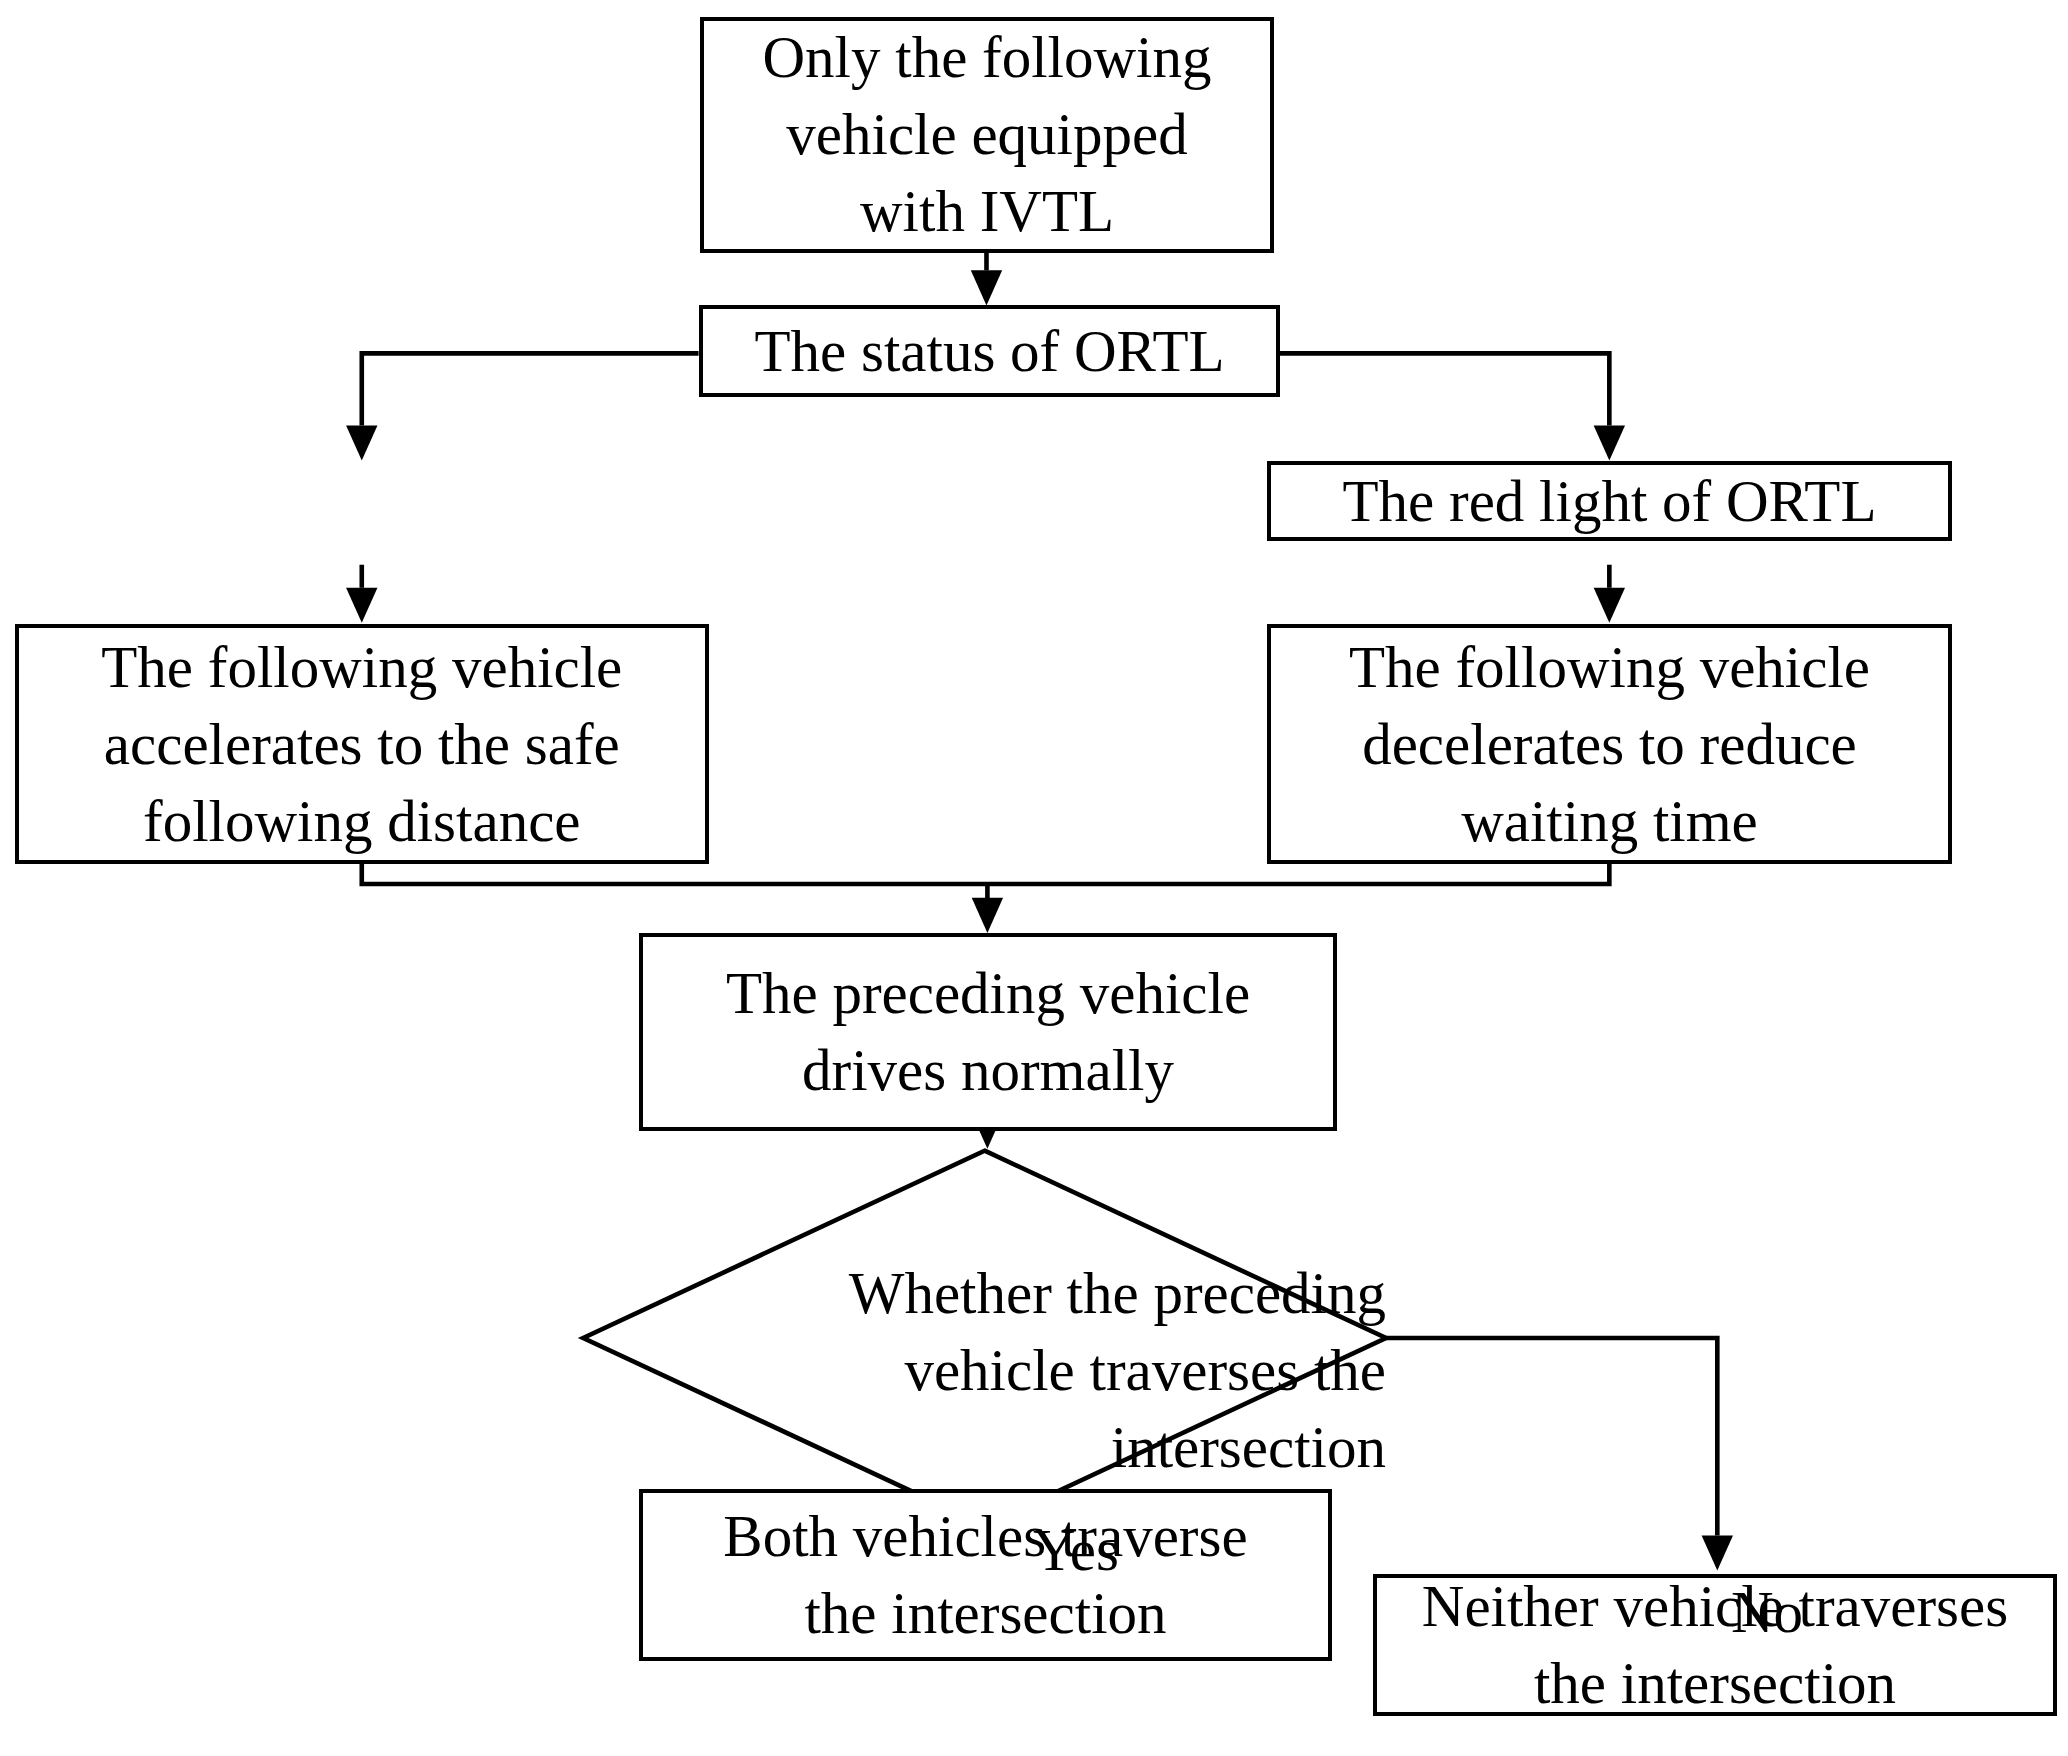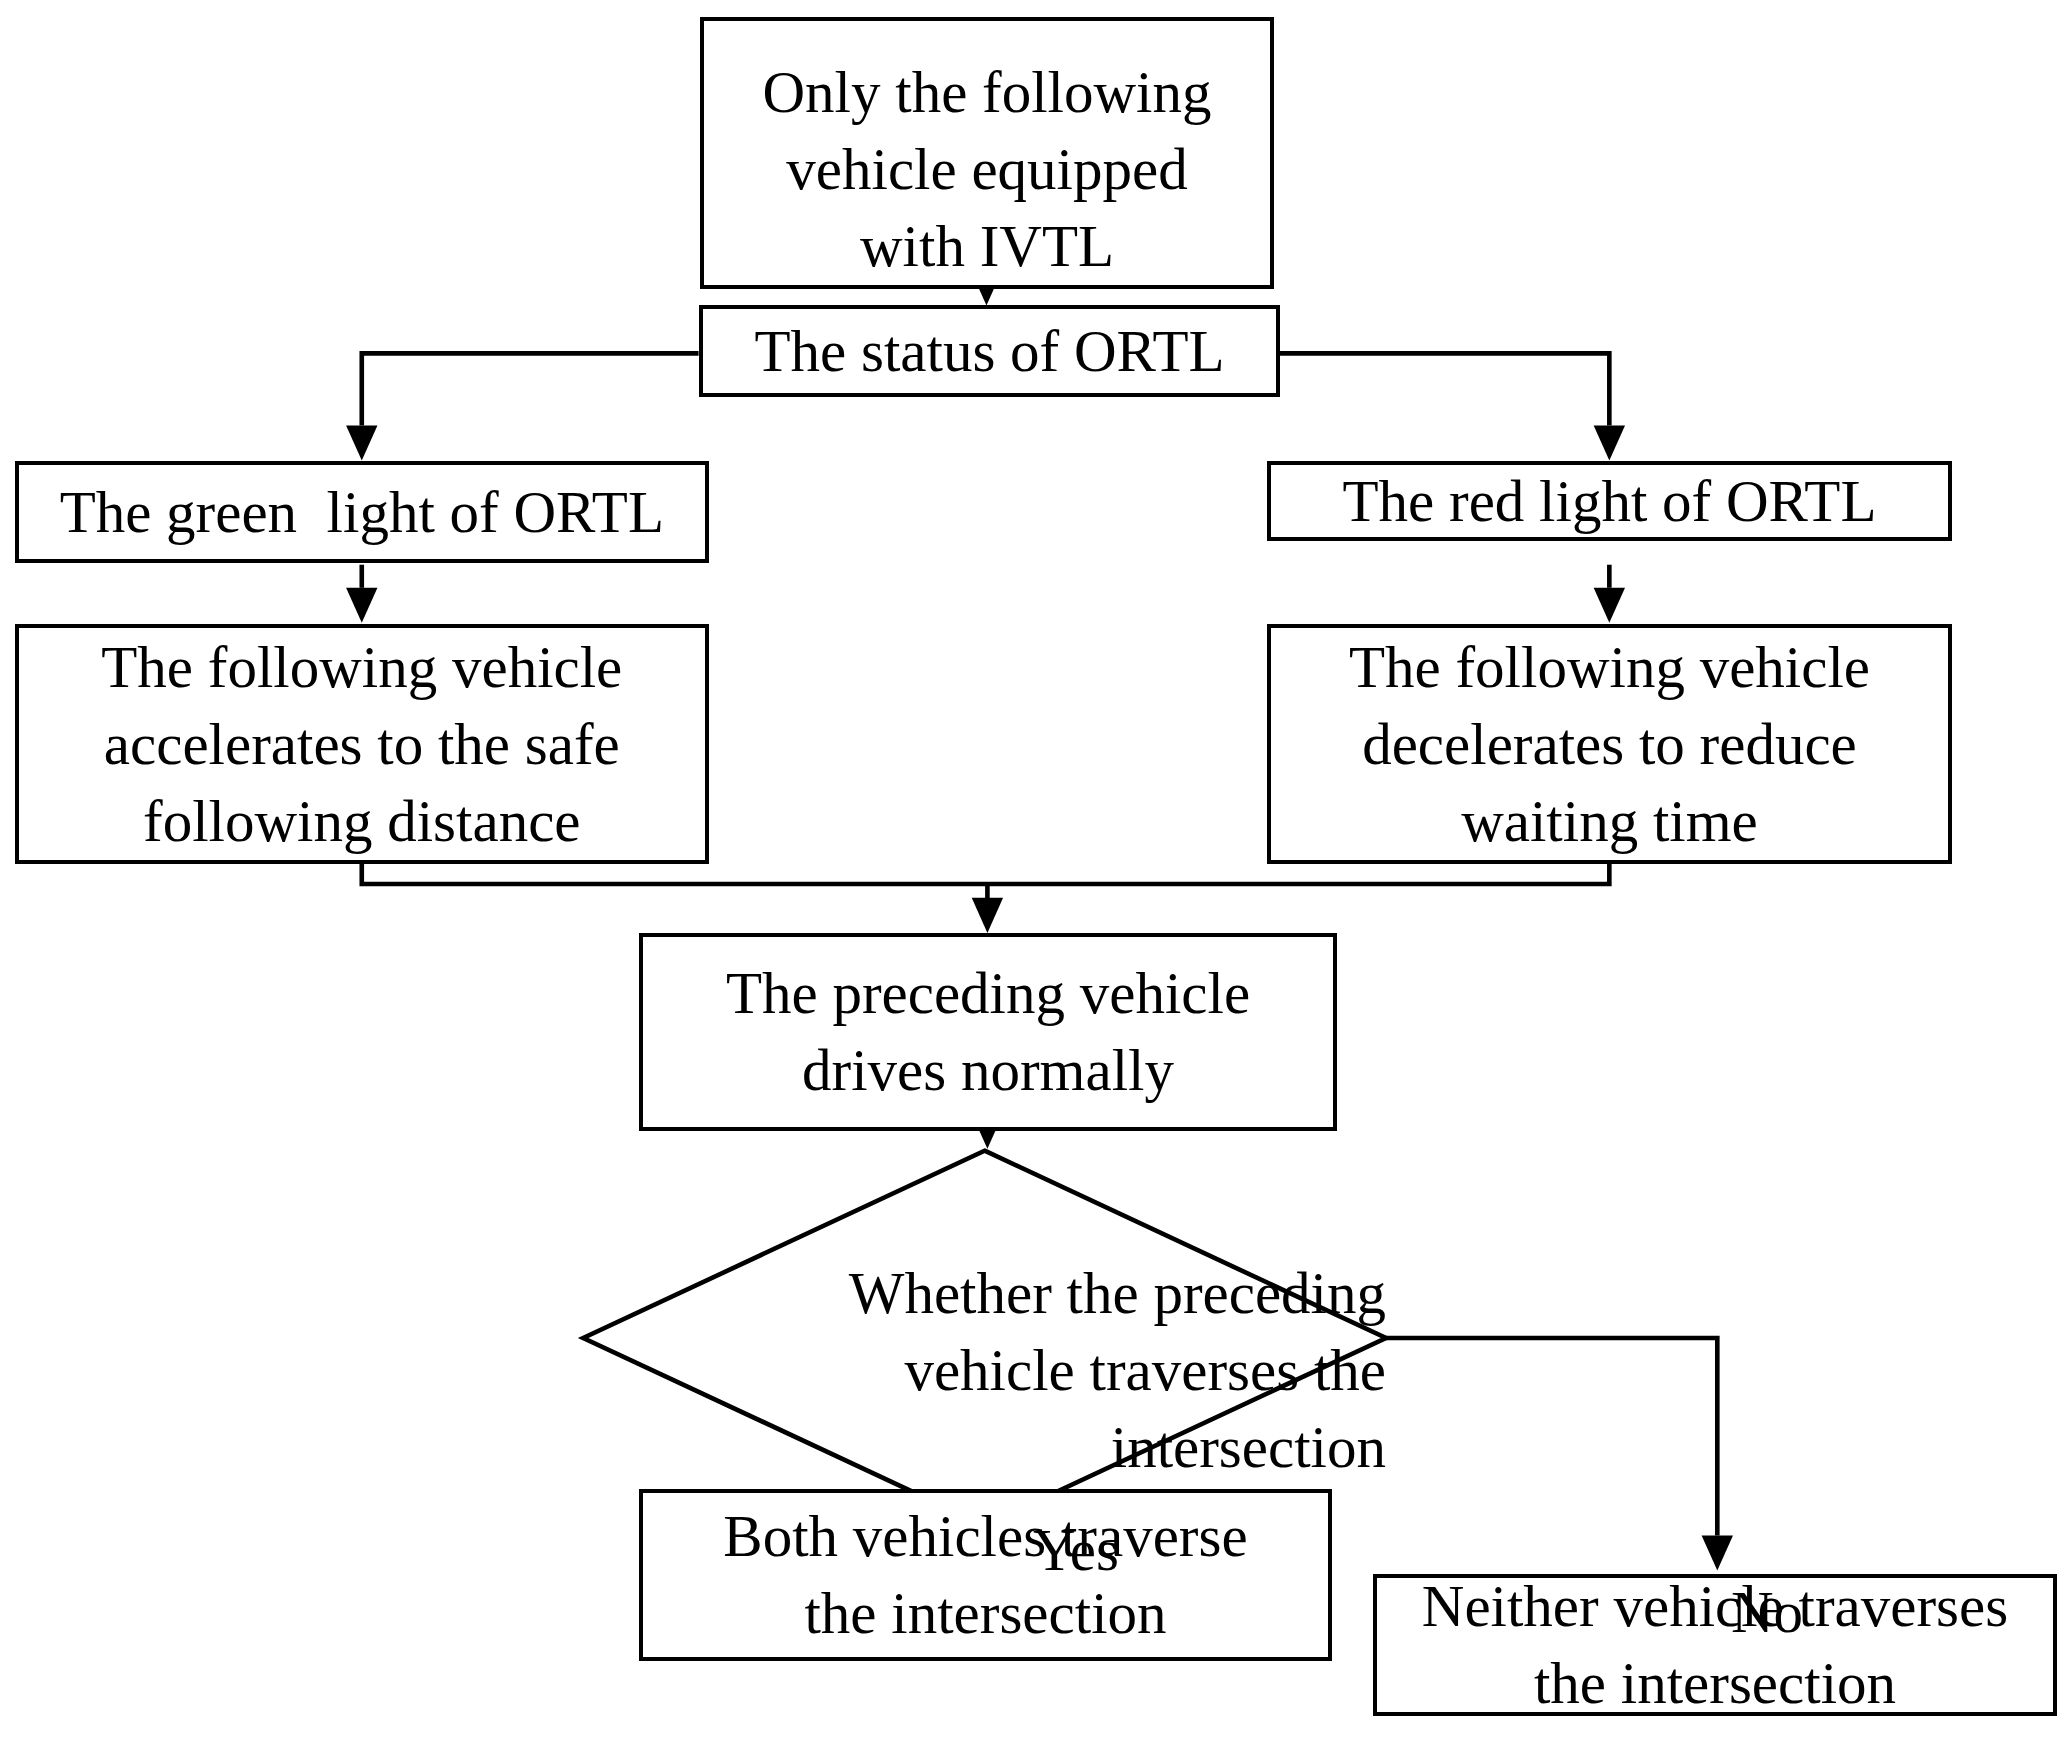--- a/index.html
+++ b/index.html
@@ -46,21 +46,21 @@
     z-index: 3;
   }
   .edge-label {
     position: absolute;
     z-index: 3;
   }
   #yes-label { left: 1002px; top: 1512px; margin-left: 31px; }
   #no-label  { left: 1731px; top: 1574px; }
 
   
-  #node-only      { left: 700px;  top: 16.6px;   width: 574px; height: 272px; align-items: flex-end; }
+  #node-only      { left: 700px;  top: 16.6px;   width: 574px; height: 236px; }
   #node-status    { left: 699px;  top: 305px;  width: 581px; height: 92px; justify-content: center; }
   #node-green     { left: 14.8px;   top: 461px;  width: 694px; height: 102px; }
   #node-red       { left: 1267px; top: 461px;  width: 685px; height: 80px; }
   #node-accel     { left: 14.8px;   top: 624px;  width: 694px; height: 240px; }
   #node-decel     { left: 1267px; top: 624px;  width: 685px; height: 240px; }
   #node-preceding { left: 639px;  top: 933px; width: 698px; height: 198px; }
   #node-both      { left: 639px;  top: 1489px; width: 693px; height: 172px; }
   #node-neither   { left: 1373px; top: 1574px; width: 684px; height: 142px; }
 
   .conn { stroke: #000000; stroke-width: 5; fill: none; }
@@ -109,23 +109,20 @@
   <div class="node" id="node-only">
     <span class="node-label">Only the following
 vehicle equipped
 with IVTL</span>
   </div>
 
   <div class="node" id="node-status">
     <span class="node-label">The status of ORTL</span>
   </div>
 
-  <div class="node" id="node-green">
-    <span class="node-label">The green  light of ORTL</span>
-  </div>
 
   <div class="node" id="node-red">
     <span class="node-label">The red light of ORTL</span>
   </div>
 
   <div class="node" id="node-accel">
     <span class="node-label">The following vehicle
 accelerates to the safe
 following distance</span>
   </div>

